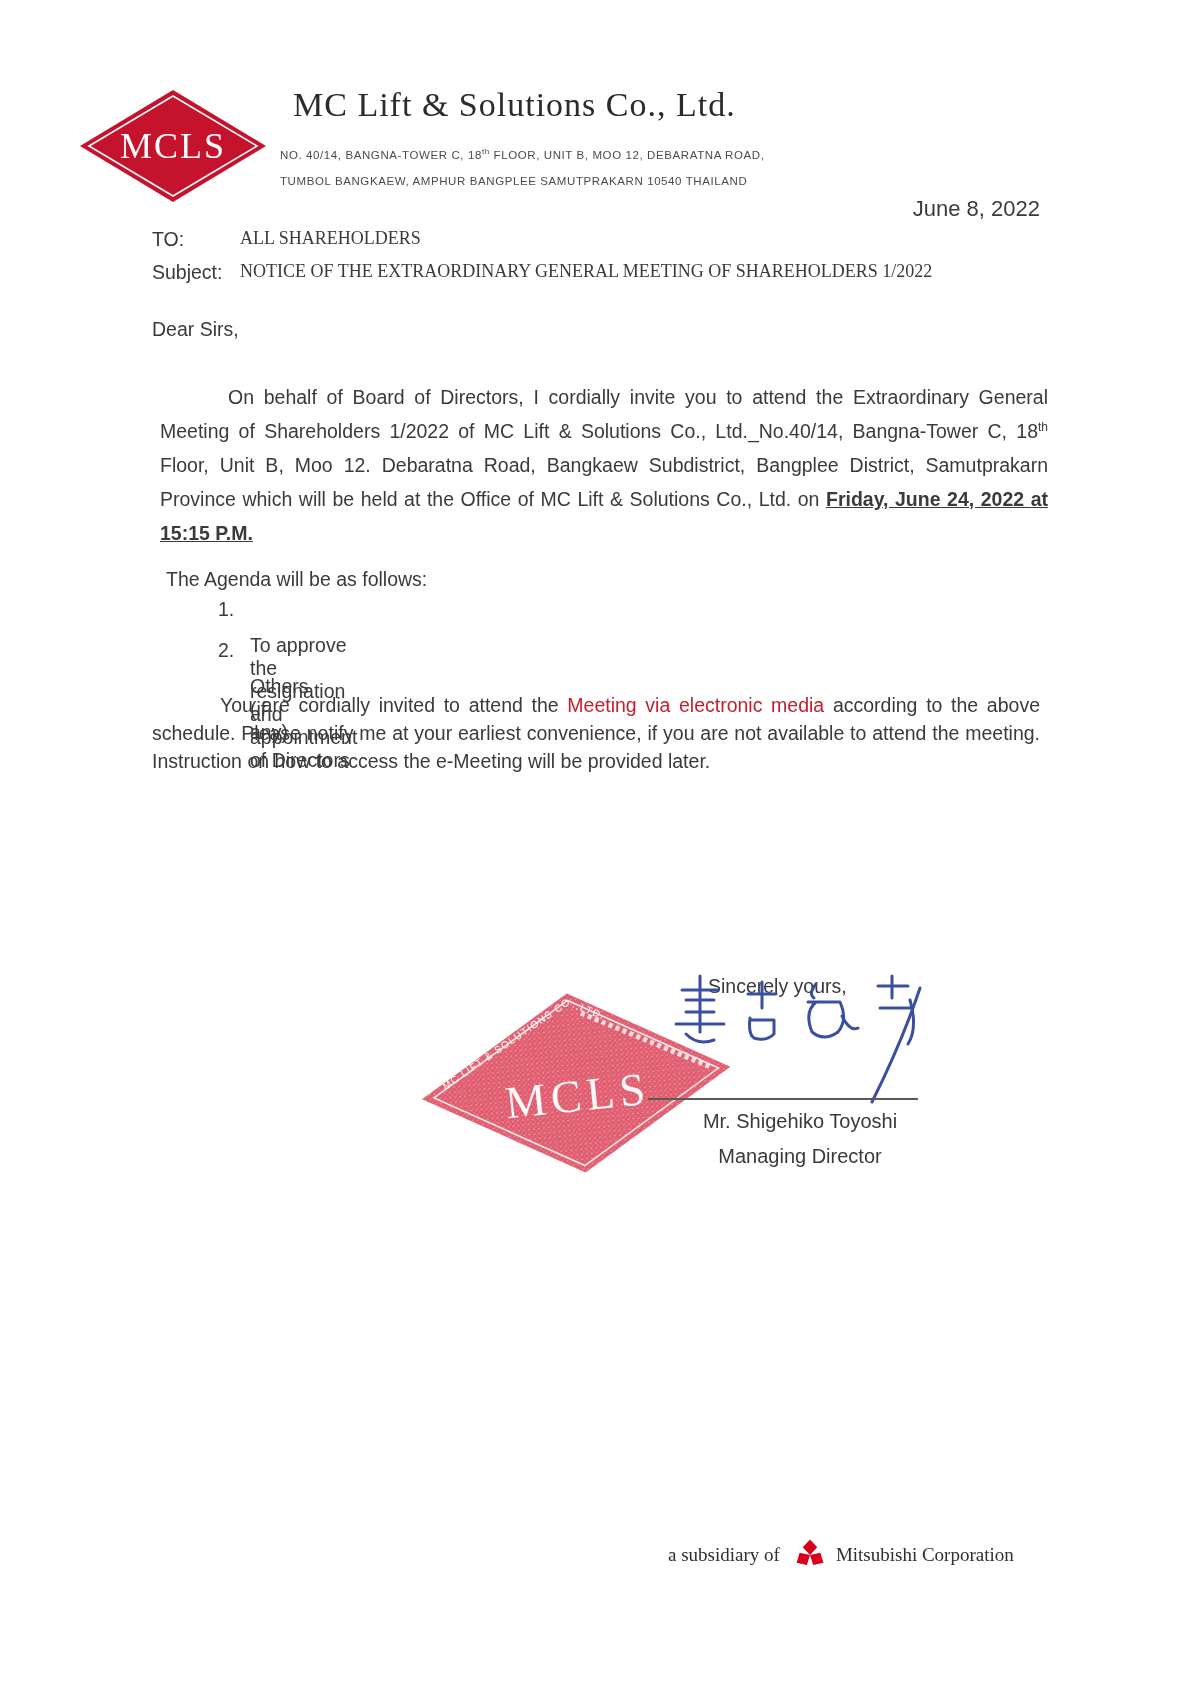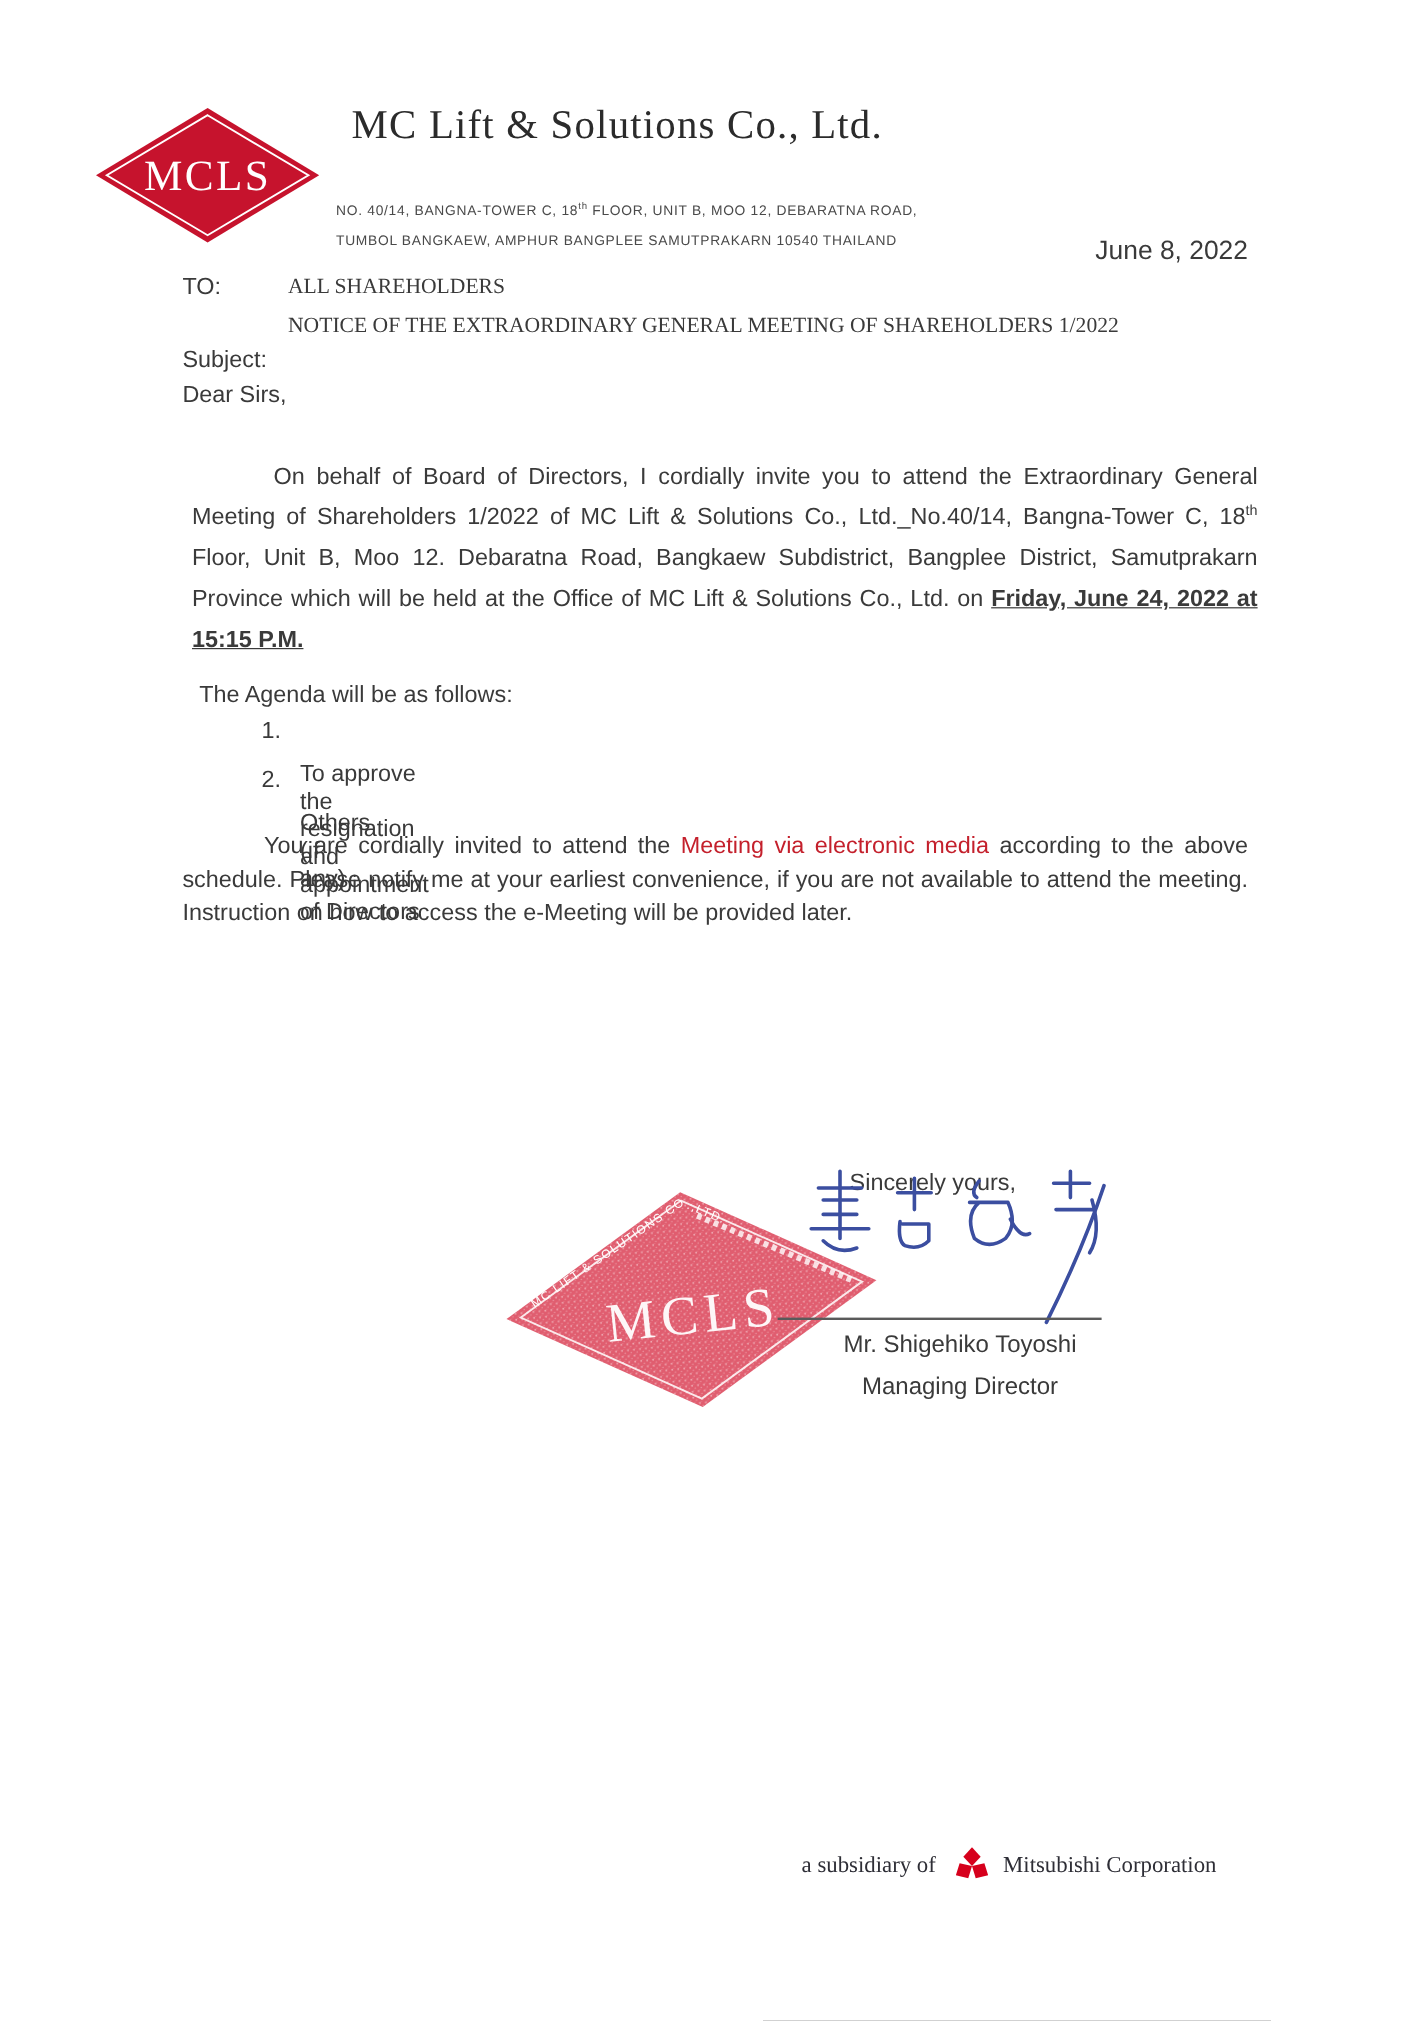--- a/index.html
+++ b/index.html
@@ -7,21 +7,21 @@
     position:relative;width:1190px;height:1684px;margin:0 auto;
     background:#ffffff;overflow:hidden;
     font-family:"Liberation Sans",sans-serif;color:#3a3a3a;
   }
   
   .logo-svg{position:absolute;left:78px;top:88px;width:190px;height:116px;}
   .company-name{
     position:absolute;left:277px;top:86px;
     font-family:"Liberation Serif",serif;font-size:34px;color:#2b2b2b;letter-spacing:1px;margin-left:16px;
   }
-  .addr{position:absolute;left:280px;font-size:11.5px;color:#4a4a4a;letter-spacing:0.6px;margin-top:20px;}
+  .addr{position:absolute;left:280px;font-size:11.5px;color:#4a4a4a;letter-spacing:0.6px;}
   .addr sup{font-size:8px;}
   .addr1{top:147px;}
   .addr2{top:175px;}
   .date{position:absolute;left:760px;top:196px;width:280px;text-align:right;font-size:22px;}
   .row-label{position:absolute;left:152px;font-size:19.5px;}
   .row-value{position:absolute;left:240px;font-size:18px;font-family:Liberation Serif, serif;}
   .to-row{top:228px;}
   .subject-row{top:261px;}
   .salutation{position:absolute;left:152px;top:318px;font-size:19.5px;}
   .para1{
@@ -73,21 +73,21 @@
   <div class="addr addr1"><span>NO. 40/14, BANGNA-TOWER C, 18</span><sup>th</sup><span> FLOOR, UNIT B, MOO 12, DEBARATNA ROAD,</span></div>
   <div class="addr addr2">TUMBOL BANGKAEW, AMPHUR BANGPLEE SAMUTPRAKARN 10540 THAILAND</div>
 
   <div class="date">June 8, 2022</div>
 
   <div class="to-row">
     <span class="row-label" style="top:228px;">TO:</span>
     <span class="row-value" style="top:228px;">ALL SHAREHOLDERS</span>
   </div>
   <div class="subject-row">
-    <span class="row-label" style="top:261px;margin-top:28px;">Subject:</span>
+    <span class="row-label" style="top:261px;">Subject:</span>
     <span class="row-value" style="top:261px;">NOTICE OF THE EXTRAORDINARY GENERAL MEETING OF SHAREHOLDERS 1/2022</span>
   </div>
 
   <div class="salutation">Dear Sirs,</div>
 
   <div class="para1"><span>On behalf of Board of Directors, I cordially invite you to attend the Extraordinary General Meeting of Shareholders 1/2022 of MC Lift &amp; Solutions Co., Ltd._No.40/14, Bangna-Tower C, 18</span><sup>th</sup><span> Floor, Unit B, Moo 12. Debaratna Road, Bangkaew Subdistrict, Bangplee District, Samutprakarn Province which will be held at the Office of MC Lift &amp; Solutions Co., Ltd. on </span><span class="bold-ul">Friday, June 24, 2022 at 15:15 P.M.</span></div>
 
   <div class="agenda-intro">The Agenda will be as follows:</div>
 
   <div class="agenda-item item1">

